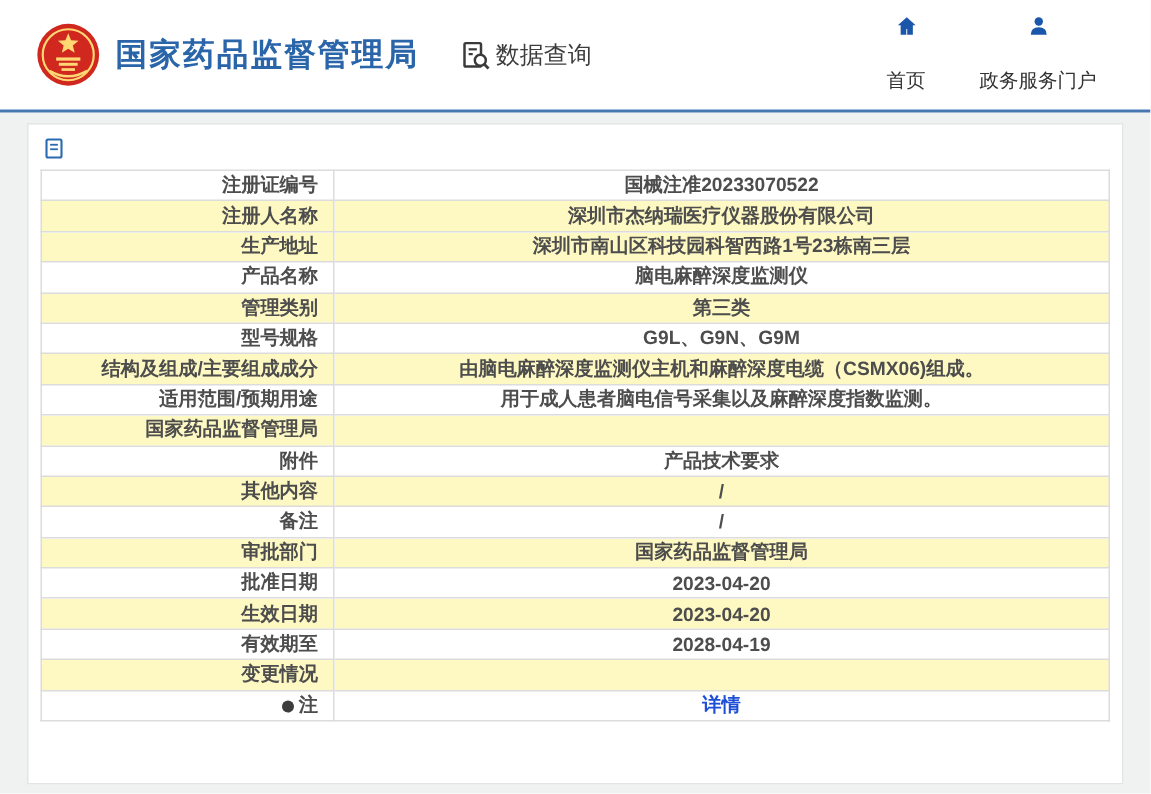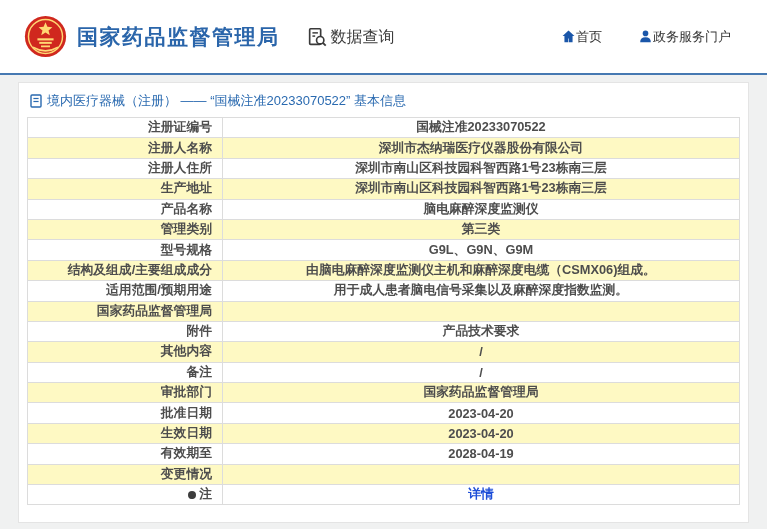--- a/index.html
+++ b/index.html
@@ -31,21 +31,21 @@
   }
   .section-entry {
     margin-left: 26px;
     display: flex; align-items: flex-end; gap: 3px;
     font-size: 16px; color: #3c3c3c; cursor: pointer; text-align: right;
   }
   .section-entry svg { width: 22px; height: 22px; }
   .hd-spacer { flex: 1; }
   .top-nav { display: flex; gap: 36px; margin-right: 16px; }
   .nav-item {
-    display: flex; flex-direction: row; align-items: center; gap: 0;
+    display: flex; flex-direction: column; align-items: center; gap: 20px;
     font-size: 13px; color: #333; cursor: pointer;
   }
   .nav-item svg { width: 15px; height: 15px; }
 
   
   .page-wrap { padding: 7px 18px 0 18px; }
   .panel {
     background: #fff;
     border: 1px solid #e4e4e4;
     height: 441px;
@@ -144,37 +144,32 @@
 
 <div class="page-wrap">
   <div class="panel">
 
     <div class="breadcrumb">
       <svg viewBox="0 0 12 14">
         <rect x="1" y="1" width="10" height="12" rx="1" fill="none" stroke="#2a6ab0" stroke-width="1.4"></rect>
         <line x1="3.4" y1="4.5" x2="8.6" y2="4.5" stroke="#2a6ab0" stroke-width="1.2"></line>
         <line x1="3.4" y1="7.5" x2="8.6" y2="7.5" stroke="#2a6ab0" stroke-width="1.2"></line>
       </svg>
-      <span>境内医疗器械（注册） —— “国械注准20233070522” 基本信息</span>
     </div>
 
     <table class="info">
       <tbody>
           <tr>
     <td class="cell-label">注册证编号</td>
     <td class="cell-value">国械注准20233070522</td>
   </tr>
           <tr class="alt">
     <td class="cell-label">注册人名称</td>
     <td class="cell-value">深圳市杰纳瑞医疗仪器股份有限公司</td>
   </tr>
-          <tr>
-    <td class="cell-label">注册人住所</td>
-    <td class="cell-value">深圳市南山区科技园科智西路1号23栋南三层</td>
-  </tr>
           <tr class="alt">
     <td class="cell-label">生产地址</td>
     <td class="cell-value">深圳市南山区科技园科智西路1号23栋南三层</td>
   </tr>
           <tr>
     <td class="cell-label">产品名称</td>
     <td class="cell-value">脑电麻醉深度监测仪</td>
   </tr>
           <tr class="alt">
     <td class="cell-label">管理类别</td>

